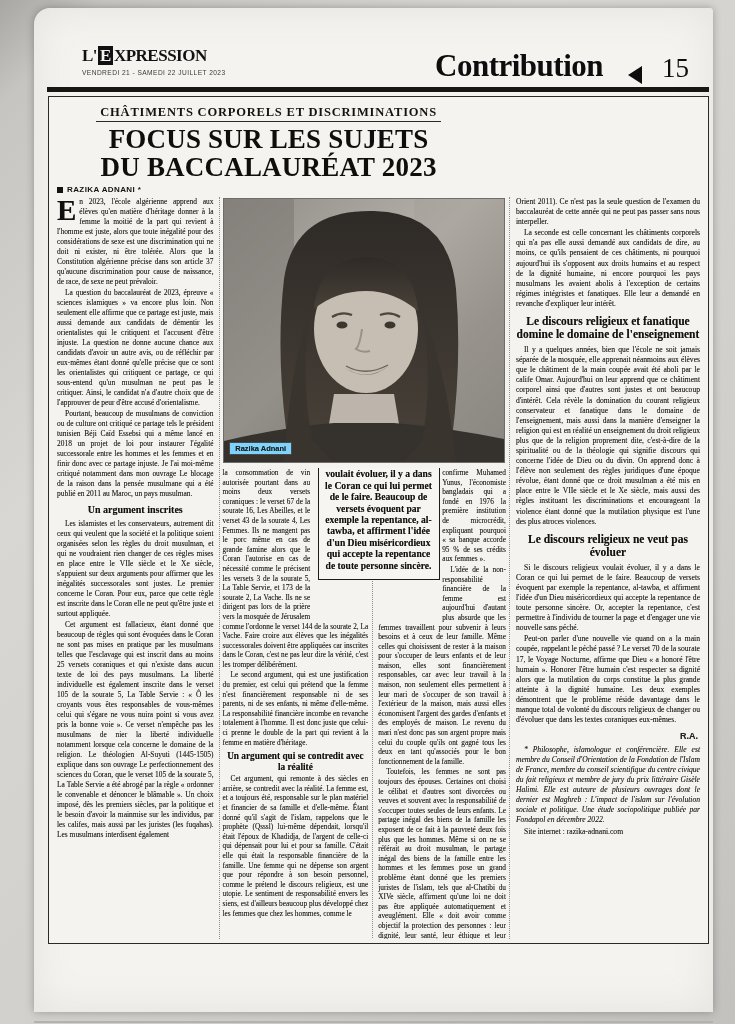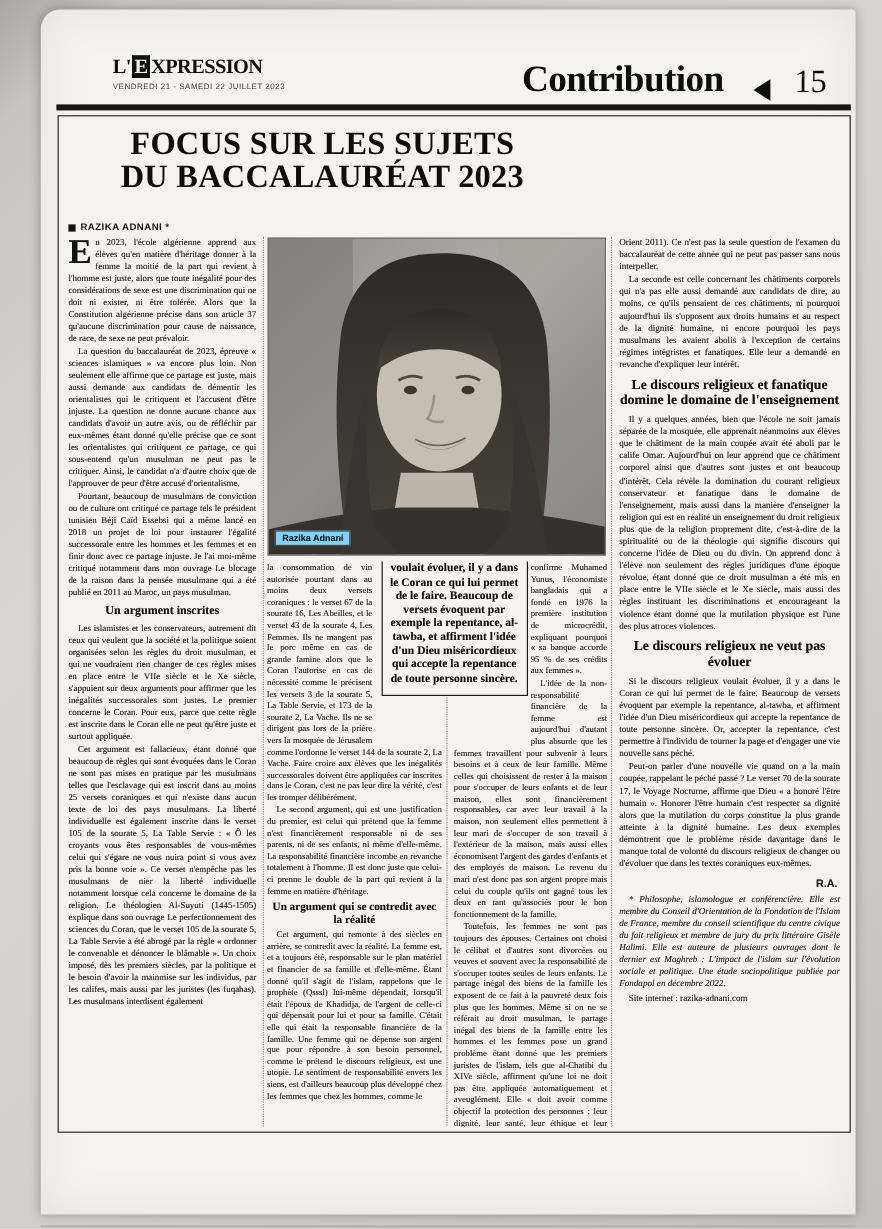--- a/index.html
+++ b/index.html
@@ -9,21 +9,21 @@
     font-family:"Liberation Serif", serif;
     background:linear-gradient(135deg,#a9a7a4 0%, #c6c5c2 6%, #d8d7d4 30%, #cfcecb 70%, #c2c1be 100%);
     position:relative; overflow:hidden; color:#23211e;
   }
   .paper{
     position:absolute; left:34px; top:8px; width:679px; height:1004px;
     background:#f4f3ef; border-radius:16px 3px 0 0;
     box-shadow:0 0 9px rgba(0,0,0,.28), inset 0 0 40px rgba(120,115,105,.12);
   }
   
-  .masthead{ position:absolute; left:60px; top:38px; }
+  .masthead{ position:absolute; left:48px; top:38px; }
   .logo{ font-weight:900; font-size:17px; letter-spacing:-.5px; color:#111; white-space:nowrap;}
   .logo .boxed{ background:#111; color:#f4f3ef; padding:0 2.5px; margin:0 .5px; }
   .dateline{ font-family:"Liberation Sans",sans-serif; font-size:6.6px; letter-spacing:.45px;
              color:#3a3936; margin-top:3px; text-transform:uppercase; }
   .section-head{ position:absolute; right:24px; top:40px; display:flex; align-items:flex-end; gap:20px; }
   .section-title{ font-size:31px; font-weight:bold; letter-spacing:-.5px; color:#0d0d0d; }
   .arrow{ width:0; height:0; border-top:9px solid transparent; border-bottom:9px solid transparent;
           border-right:14px solid #0d0d0d; margin-left:5px; }
   .page-num{ font-size:27px; font-weight:normal; color:#0d0d0d; }
   .thick-rule{ position:absolute; left:13px; right:4px; top:79px; height:5px; background:#17161 4; background:#171614; }
@@ -91,20 +91,21 @@
   <div class="section-head">
     <span class="section-title">Contribution</span>
     <span class="arrow"></span>
     <span class="page-num">15</span>
   </div>
   <div class="thick-rule"></div>
 
   <div class="article">
 
     <div class="head-block">
+      <span class="kicker">CHÂTIMENTS CORPORELS ET DISCRIMINATIONS</span>
       <div class="headline">
         <div>FOCUS SUR LES SUJETS</div>
         <div>DU BACCALAURÉAT 2023</div>
       </div>
     </div>
 
     <div class="byline">
       <span class="sq"></span>
       <span>RAZIKA ADNANI *</span>
     </div>

